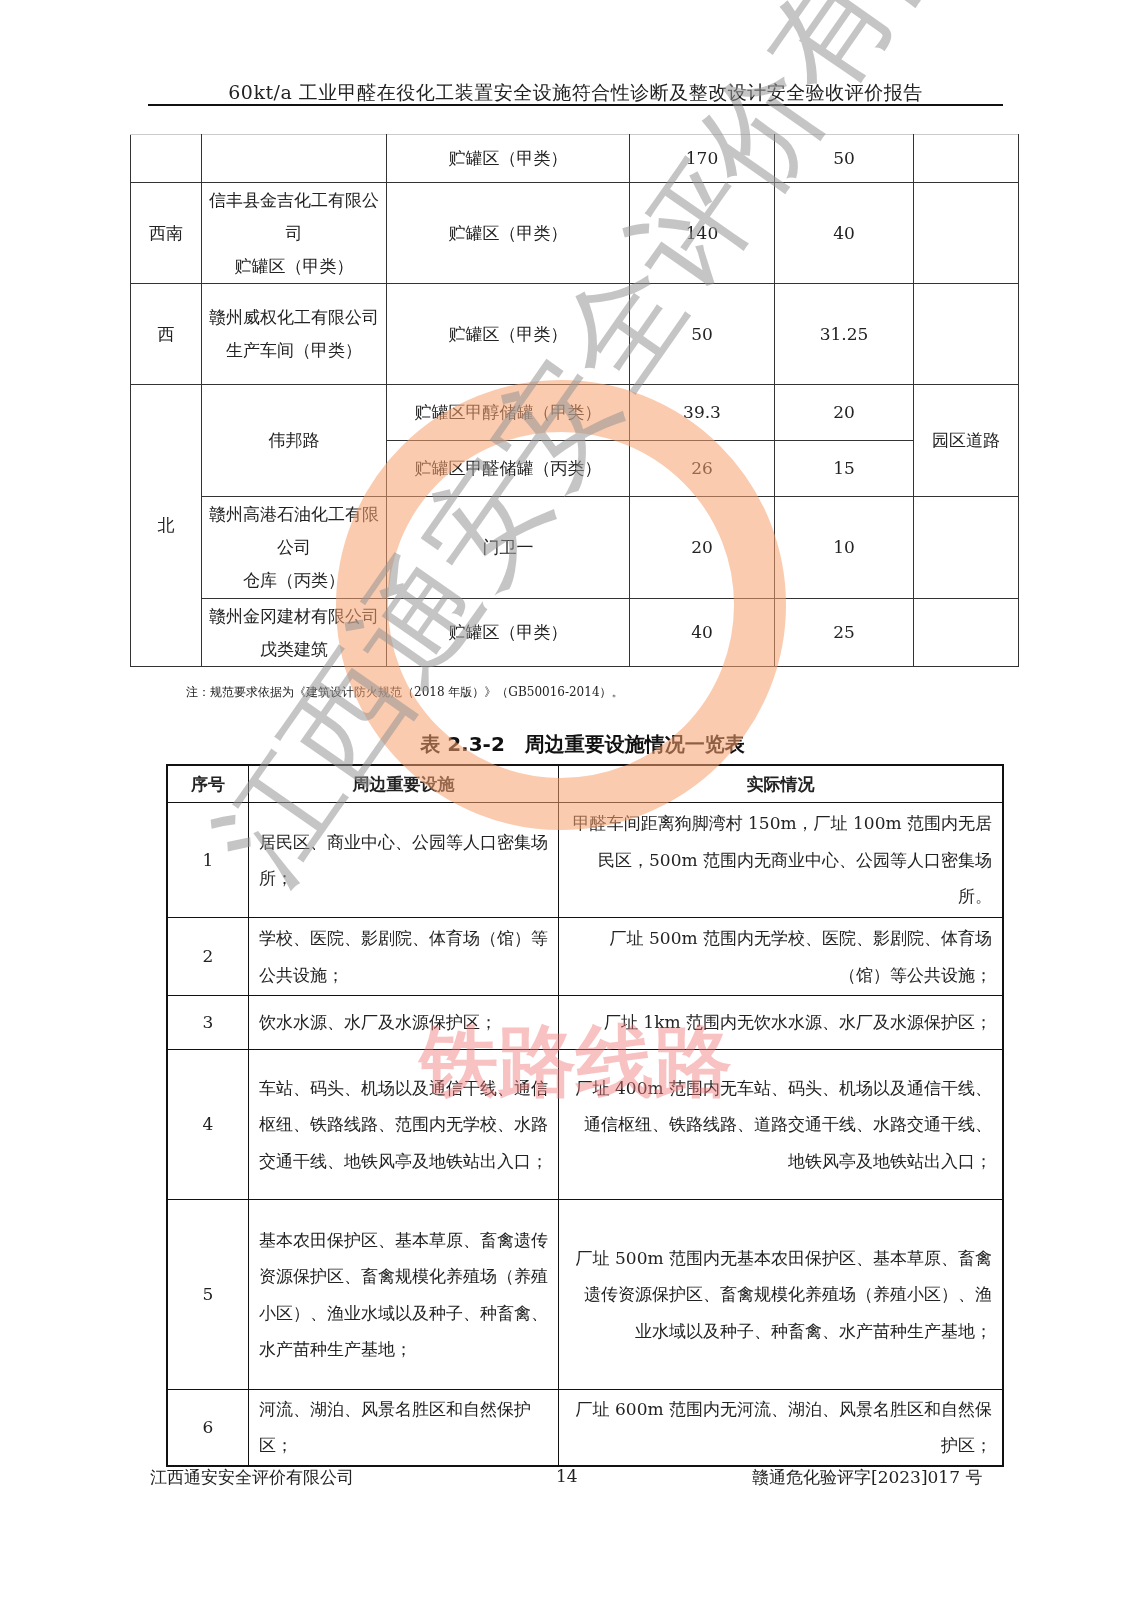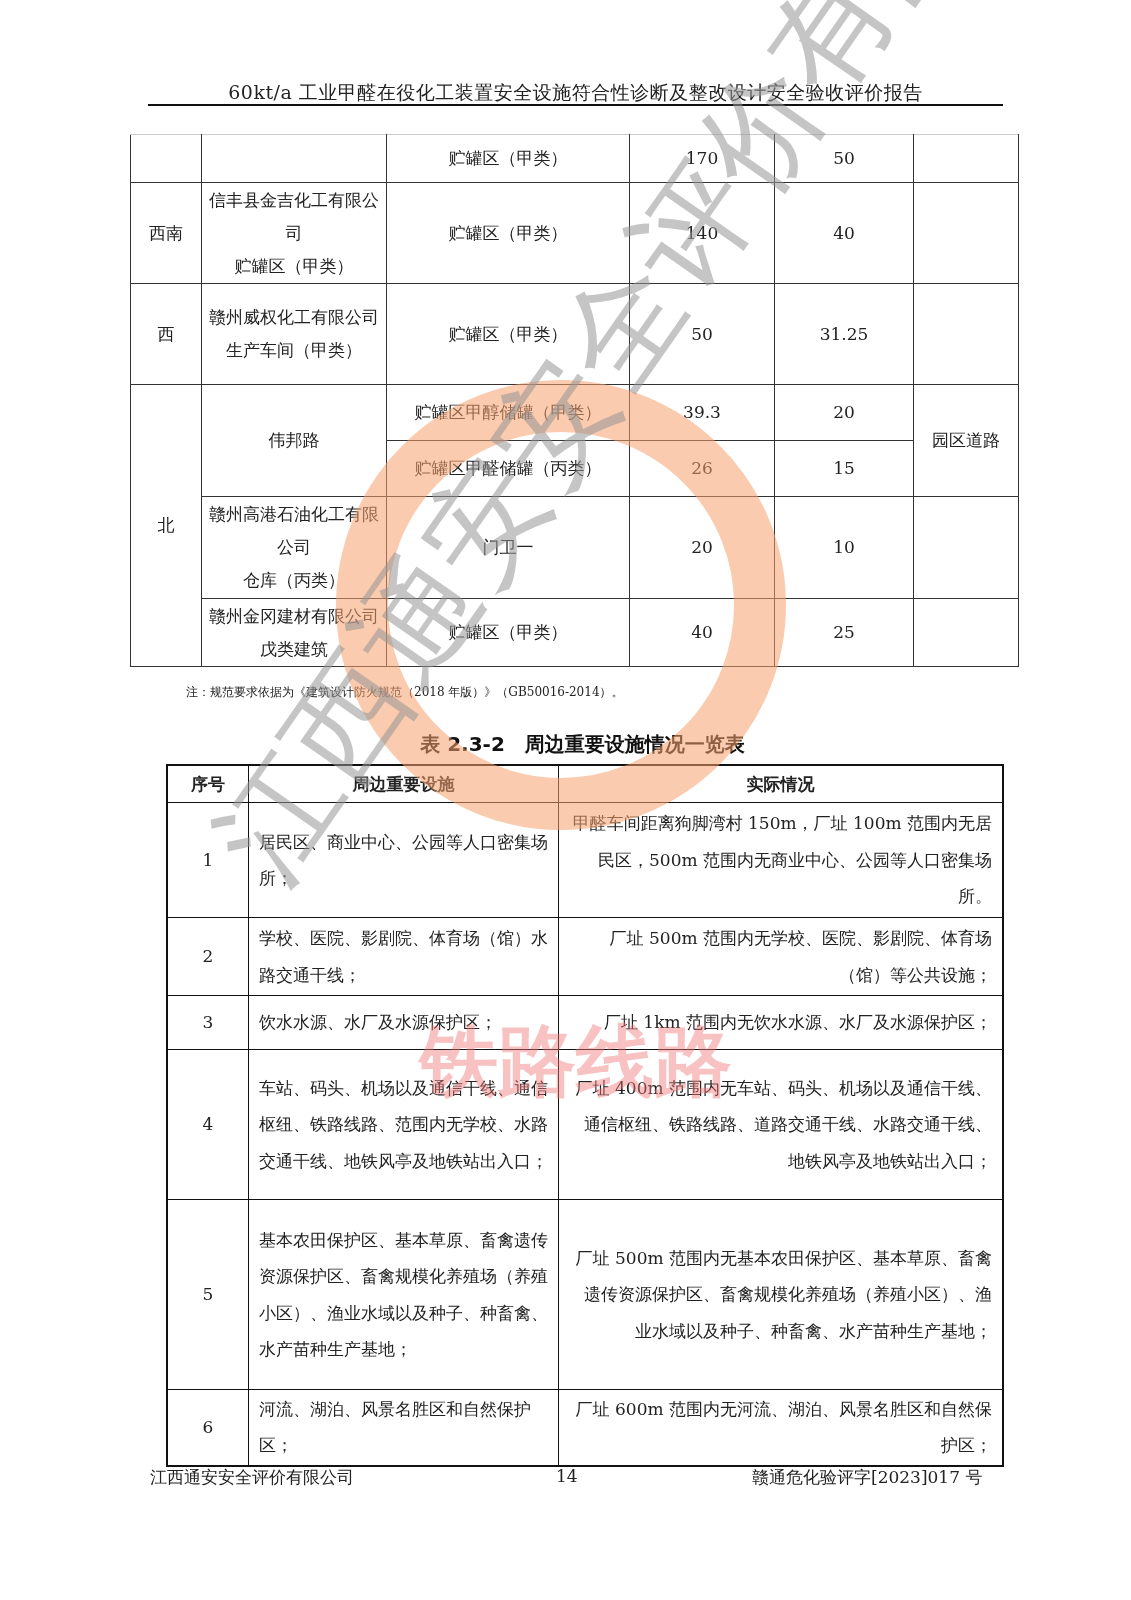--- a/index.html
+++ b/index.html
@@ -118,21 +118,21 @@
     <th class="f" style="text-align:center">周边重要设施</th>
     <th>实际情况</th>
   </tr>
   <tr style="height:115px">
     <td class="n">1</td>
     <td class="f">居民区、商业中心、公园等人口密集场所；</td>
     <td class="a">甲醛车间距离狗脚湾村 150m，厂址 100m 范围内无居民区，500m 范围内无商业中心、公园等人口密集场所。</td>
   </tr>
   <tr style="height:78px">
     <td class="n">2</td>
-    <td class="f">学校、医院、影剧院、体育场（馆）水路交通干线；</td>
+    <td class="f">学校、医院、影剧院、体育场（馆）等公共设施；</td>
     <td class="a">厂址 500m 范围内无学校、医院、影剧院、体育场（馆）等公共设施；</td>
   </tr>
   <tr style="height:54px">
     <td class="n">3</td>
     <td class="f">饮水水源、水厂及水源保护区；</td>
     <td class="a">厂址 1km 范围内无饮水水源、水厂及水源保护区；</td>
   </tr>
   <tr style="height:150px">
     <td class="n">4</td>
     <td class="f">车站、码头、机场以及通信干线、通信枢纽、铁路线路、范围内无学校、水路交通干线、地铁风亭及地铁站出入口；</td>

